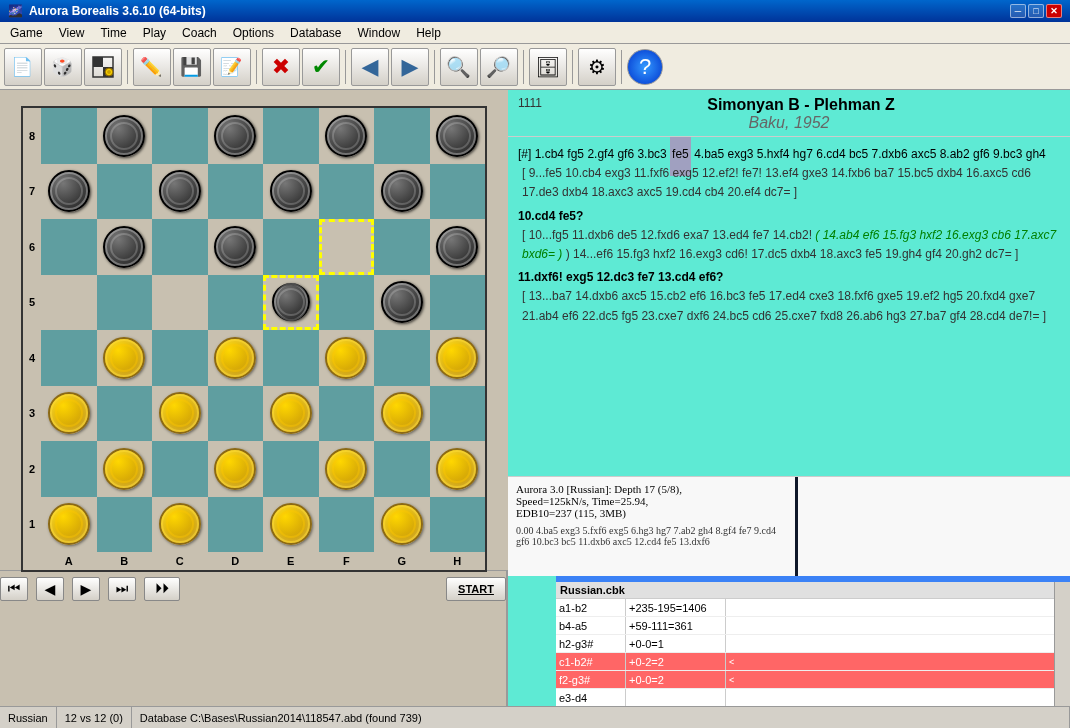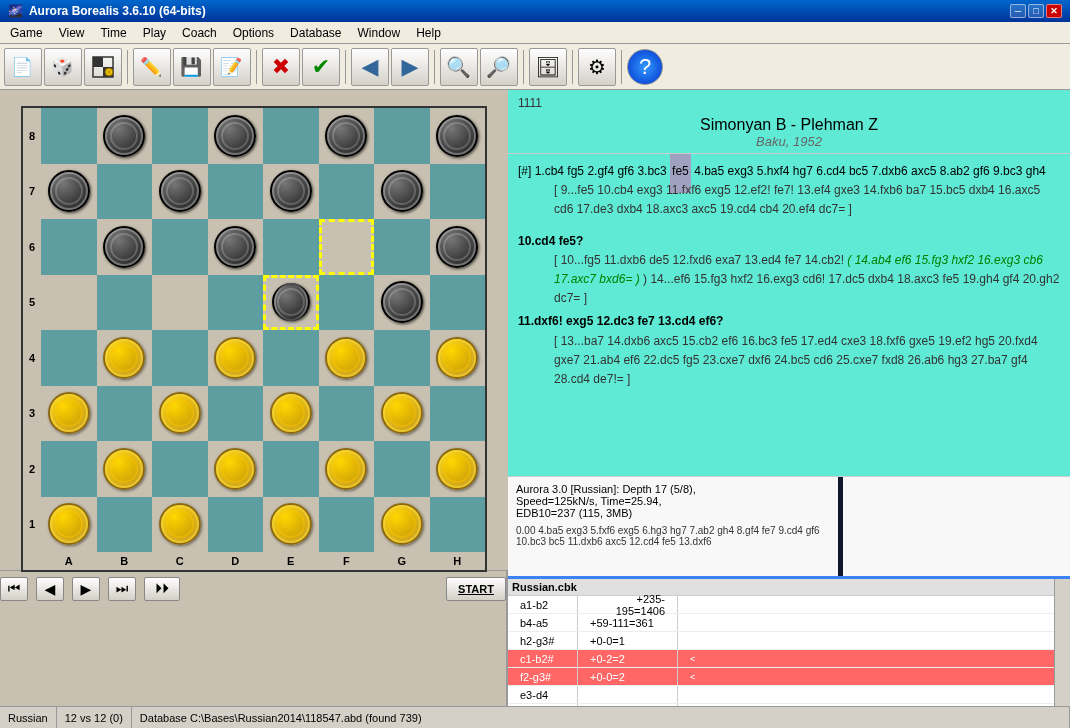--- a/index.html
+++ b/index.html
@@ -126,80 +126,82 @@
       flex-direction: column;
       background: #5eead4;
     }
 
     #game-header {
       padding: 6px 10px 4px;
       border-bottom: 1px solid #ccc;
       text-align: center;
     }
     #game-number { font-size: 12px; color: #333; float: left; }
-    #game-title { font-size: 16px; font-weight: normal; margin-top: 20px; }
-    #game-subtitle { font-size: 13px; color: #666; font-style: italic; }
+    #game-title { font-size: 16px; font-weight: bold; }
+    #game-subtitle { font-size: 16px; color: #666; font-style: italic; }
 
     #moves-area {
       flex: 1;
       padding: 8px 10px;
       overflow-y: auto;
       font-size: 12px;
       line-height: 1.6;
       color: #000;
     }
     .highlight-blue {
       background: #a0a0c0;
       padding: 15px 2px;
     }
     .variation {
       display: block;
-      margin-left: 36px;
+      margin-left: 4px;
       color: #333;
     }
     .green-text { color: #008000; font-style: italic; }
 
     #engine-panel {
       height: 100px;
       background: #f8f8f8;
       border-top: 1px solid #ccc;
       display: flex;
     }
 
     #engine-info {
-      width: 335px;
+      width: 290px;
       padding: 6px 8px;
       font-size: 11px;
       color: #000;
-      border-right: 5px solid #0f172a;
+      border-right: 3px solid #0f172a;
+      font-family: Liberation Serif, serif;
     }
 
     #opening-panel {
       height: 130px;
       background: #fff;
-      border-top: 3px solid #3b82f6;
-      display: flex;
+      border-top: 6px solid #3b82f6;
+      display: flex;
+      margin-left: 48px;
     }
 
     #opening-left {
       flex: 1;
       overflow-y: auto;
     }
 
     .opening-row {
       display: flex;
       height: 18px;
       border-bottom: 1px solid #eee;
       cursor: pointer;
     }
     .opening-row.selected-red { background: #ff6666; color: white; }
     .opening-row.selected-red2 { background: #ff6666; color: white; }
 
     .opening-cell {
-      padding: 1px 12px;
+      padding: 1px 3px;
       font-size: 11px;
       display: flex; align-items: center;
     }
     .opening-cell.move { width: 70px; border-right: 1px solid #ccc; }
     .opening-cell.score { width: 100px; border-right: 1px solid #ccc; text-align: right; }
     .opening-cell.icon { width: 16px; font-size: 9px; }
 
     #scrollbar {
       width: 16px;
       background: #d4d0c8;
@@ -651,21 +653,21 @@
       <span id="game-number">1111</span>
       <div id="game-title">Simonyan B - Plehman Z</div>
       <div id="game-subtitle">Baku, 1952</div>
     </div>
 
     <div id="moves-area" class="moves-scroll">
       <p>
         [#] 1.cb4 fg5 2.gf4 gf6 3.bc3 <span class="highlight-blue">fe5</span> 4.ba5 exg3 5.hxf4 hg7 6.cd4 bc5 7.dxb6 axc5 8.ab2 gf6 9.bc3 gh4
       </p>
       <p class="variation">[ 9...fe5 10.cb4 exg3 11.fxf6 exg5 12.ef2! fe7! 13.ef4 gxe3 14.fxb6 ba7 15.bc5 dxb4 16.axc5 cd6 17.de3 dxb4 18.axc3 axc5 19.cd4 cb4 20.ef4 dc7= ]</p>
-      <p style="margin-top:12px;"><strong>10.cd4 fe5?</strong></p>
+      <p style="margin-top:4px;"><strong>10.cd4 fe5?</strong></p>
       <p class="variation">[ 10...fg5 11.dxb6 de5 12.fxd6 exa7 13.ed4 fe7 14.cb2! <span class="green-text">( 14.ab4 ef6 15.fg3 hxf2 16.exg3 cb6 17.axc7 bxd6= )</span> ) 14...ef6 15.fg3 hxf2 16.exg3 cd6! 17.dc5 dxb4 18.axc3 fe5 19.gh4 gf4 20.gh2 dc7= ]</p>
       <p style="margin-top:4px;"><strong>11.dxf6! exg5 12.dc3 fe7 13.cd4 ef6?</strong></p>
       <p class="variation">[ 13...ba7 14.dxb6 axc5 15.cb2 ef6 16.bc3 fe5 17.ed4 cxe3 18.fxf6 gxe5 19.ef2 hg5 20.fxd4 gxe7 21.ab4 ef6 22.dc5 fg5 23.cxe7 dxf6 24.bc5 cd6 25.cxe7 fxd8 26.ab6 hg3 27.ba7 gf4 28.cd4 de7!= ]</p>
     </div>
 
     <div id="engine-panel">
       <div id="engine-info">
         <div>Aurora 3.0 [Russian]: Depth 17 (5/8),</div>
         <div>Speed=125kN/s,  Time=25.94,</div>
         <div>EDB10=237 (115, 3MB)</div>

